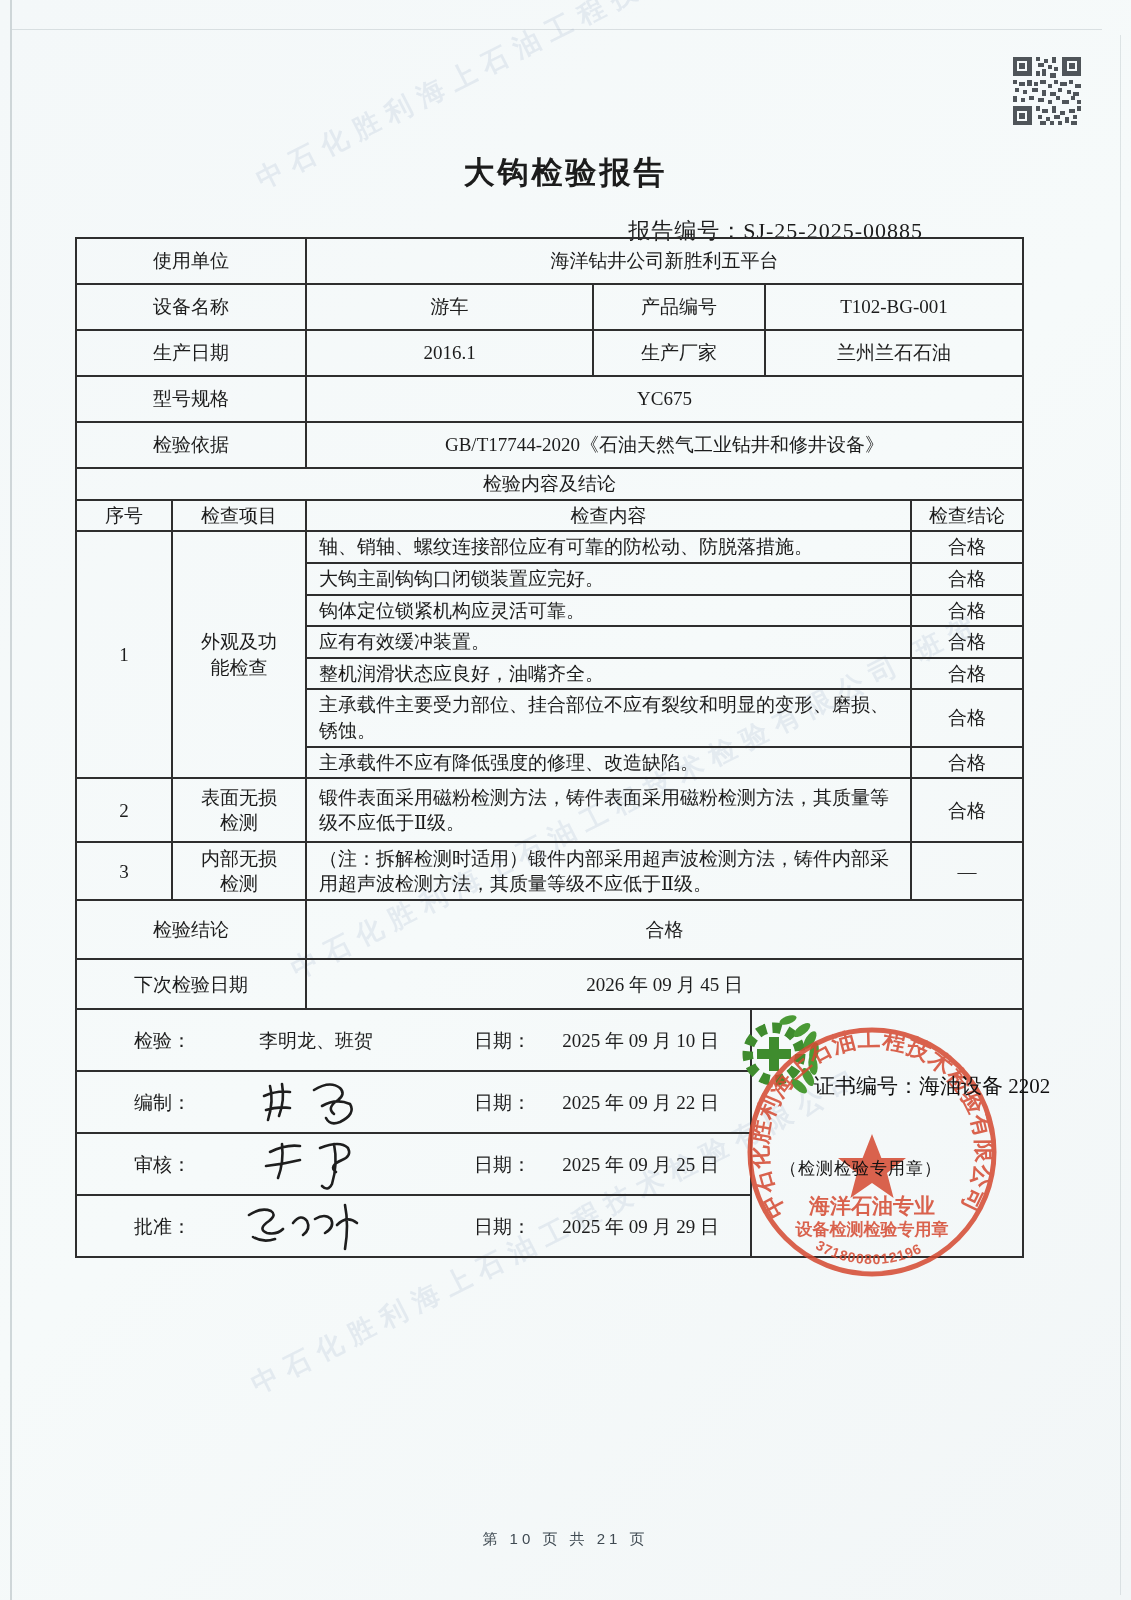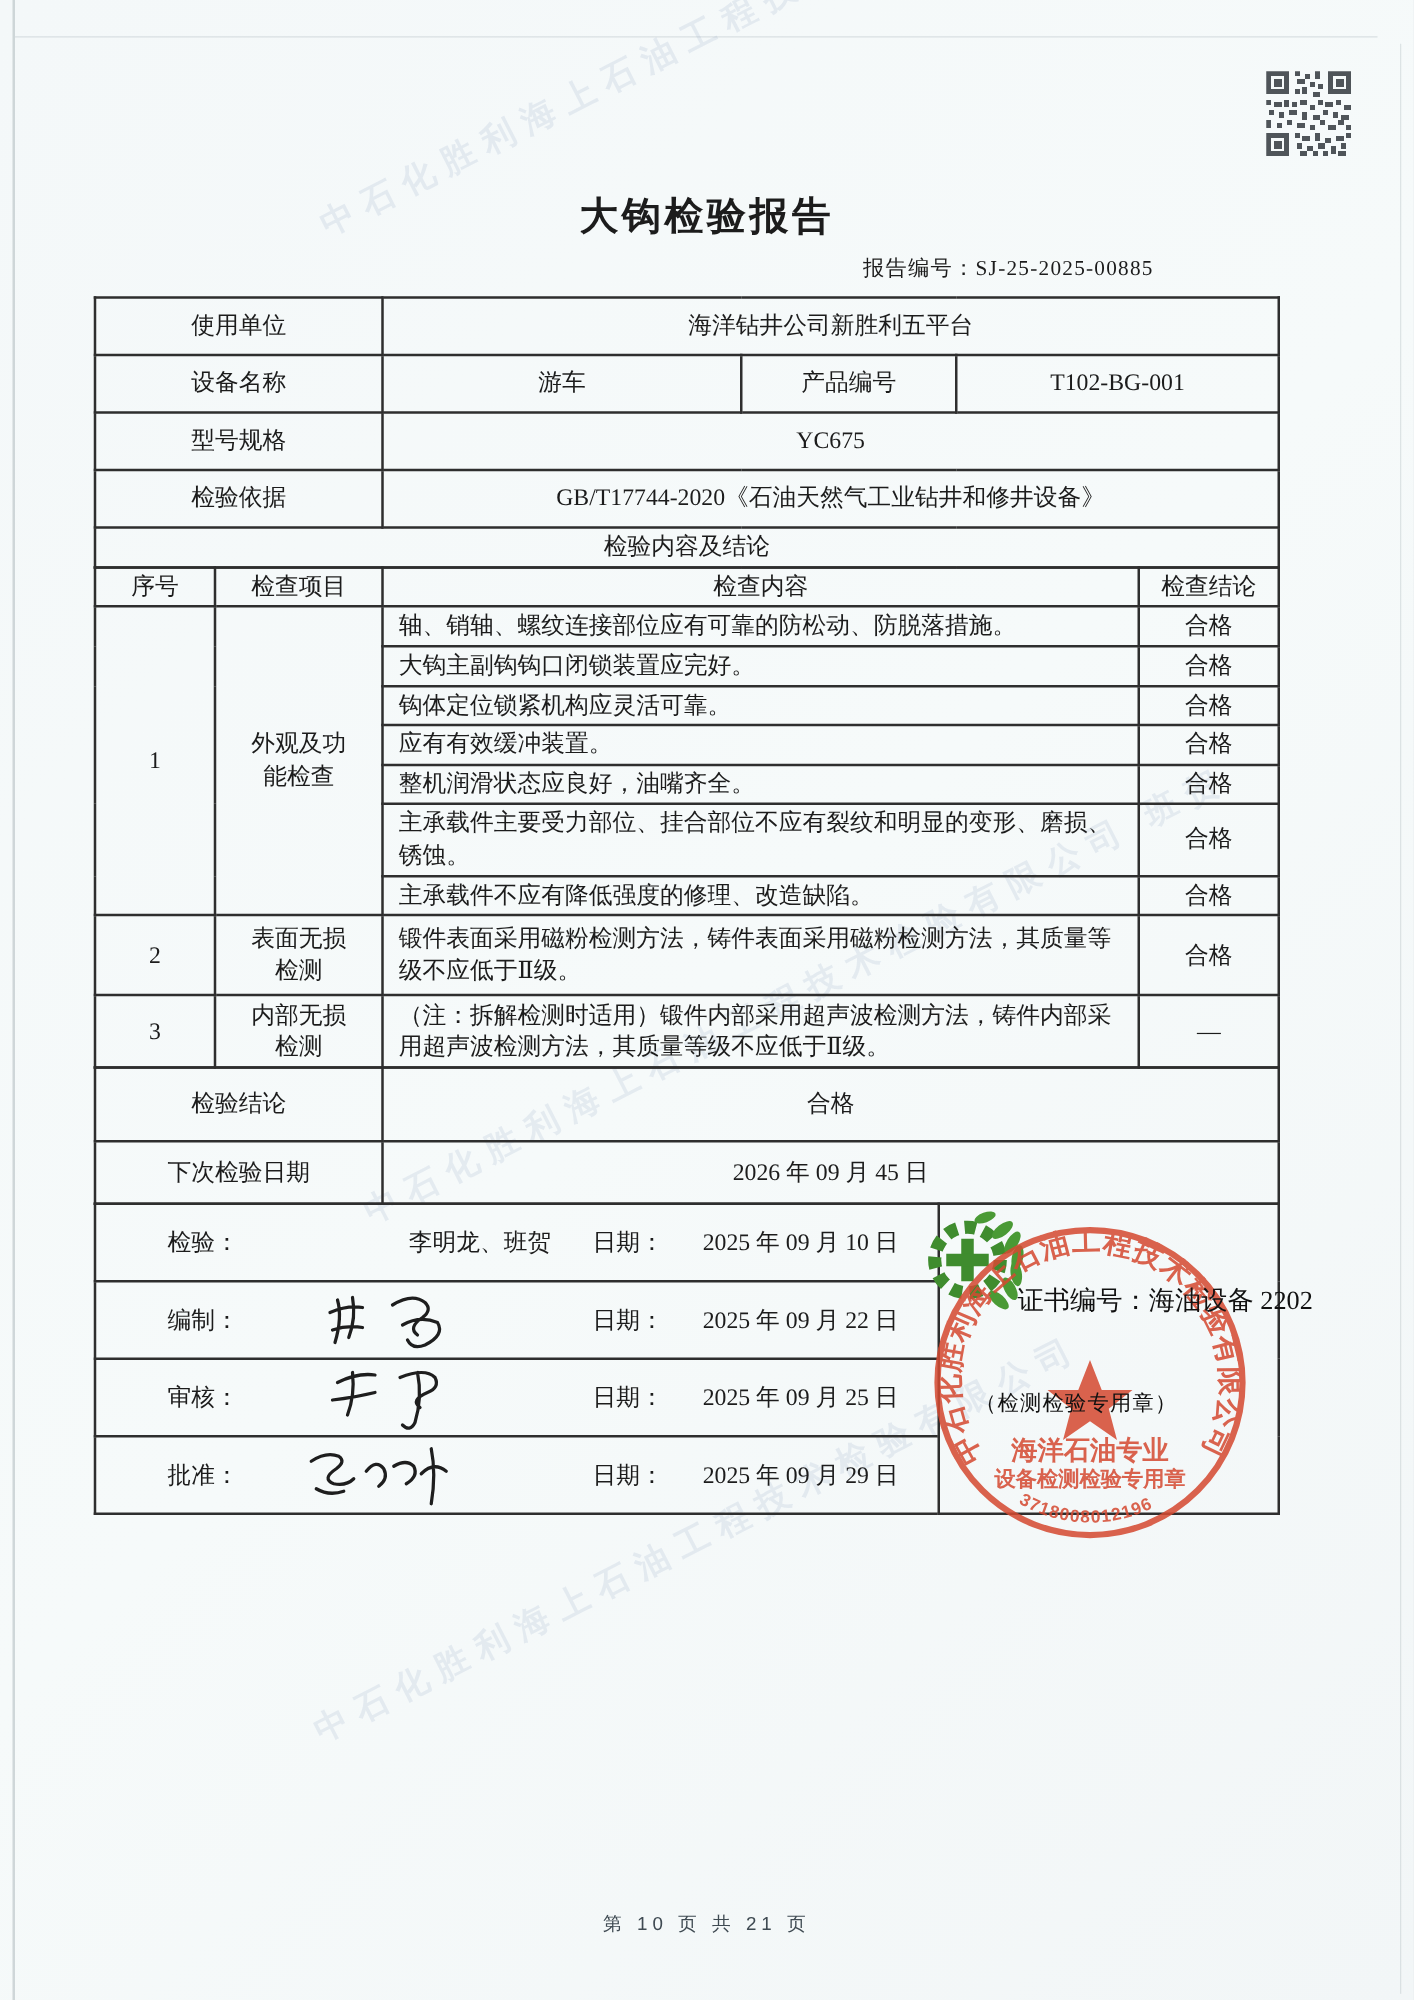--- a/index.html
+++ b/index.html
@@ -27,43 +27,43 @@
   .wm2{left:285px;top:955px;transform:rotate(-27deg);}
   .wm3{left:245px;top:1370px;transform:rotate(-27deg);}
 
   .qr{position:absolute;left:1013px;top:57px;width:68px;height:68px;opacity:.82;}
 
   .title{
     position:absolute;left:0;top:152px;width:100%;
     text-align:center;font-size:31px;font-weight:bold;letter-spacing:3px;margin:0;
   }
   .report-no{
-    position:absolute;right:208px;top:203px;
-    font-size:17px;letter-spacing:1px;
+    position:absolute;right:208px;top:216px;
+    font-size:22px;letter-spacing:1px;
   }
 
   .tables{position:absolute;left:75px;top:237px;width:947px;}
   table.tbl{border-collapse:collapse;table-layout:fixed;width:947px;margin-top:-2px;}
   table.tbl:first-child{margin-top:0;}
   .tbl td,.tbl th{
     border:2px solid #2e2e2e;
     font-size:19px;font-weight:normal;
     text-align:center;vertical-align:middle;
     padding:2px 4px;line-height:1.35;
     background:transparent;
   }
   td.content{text-align:left;padding-left:12px;padding-right:10px;margin-left:44px;}
   td.item-cell{padding-left:22px;padding-right:22px;}
   .h46{height:46px;} .h34{height:30px;} .h31{height:27px;}
   .h58{height:54px;} .h68{height:64px;} .h62{height:58px;}
   .h63{height:59px;} .h54{height:50px;} .h66{height:62px;}
 
   .sig-row{display:flex;align-items:center;height:100%;}
   .sig-role{width:96px;text-align:right;padding-left:18px;flex:none;}
-  .sig-name{width:250px;flex:none;text-align:right;position:relative;}
+  .sig-name{width:250px;flex:none;text-align:center;position:relative;}
   .sig-datelabel{width:90px;flex:none;text-align:right;}
   .sig-date{flex:1;text-align:center;}
   .scribble{display:block;margin:0 auto;}
 
   .stamp-cell{position:relative;overflow:visible;padding:0;}
   .safety-logo{position:absolute;left:-20px;top:-6px;z-index:2;}
   .seal{position:absolute;left:-18px;top:6px;z-index:3;opacity:.86;}
   .cert-no{position:absolute;left:62px;top:62px;z-index:4;font-size:21px;white-space:nowrap;color:#111;}
   .stamp-note{position:absolute;left:28px;top:148px;z-index:4;font-size:17px;letter-spacing:1px;color:#111;}
 
@@ -169,20 +169,26 @@
         <td>使用单位</td>
         <td colspan="3">海洋钻井公司新胜利五平台</td>
       </tr>
       <tr class="h46">
         <td>设备名称</td>
         <td>游车</td>
         <td>产品编号</td>
         <td>T102-BG-001</td>
       </tr>
       <tr class="h46">
+        <td>生产日期</td>
+        <td>2016.1</td>
+        <td>生产厂家</td>
+        <td>兰州兰石石油</td>
+      </tr>
+      <tr class="h46">
         <td>型号规格</td>
         <td colspan="3">YC675</td>
       </tr>
       <tr class="h46">
         <td>检验依据</td>
         <td colspan="3">GB/T17744-2020《石油天然气工业钻井和修井设备》</td>
       </tr>
       <tr class="h34">
         <td colspan="4">检验内容及结论</td>
       </tr>

